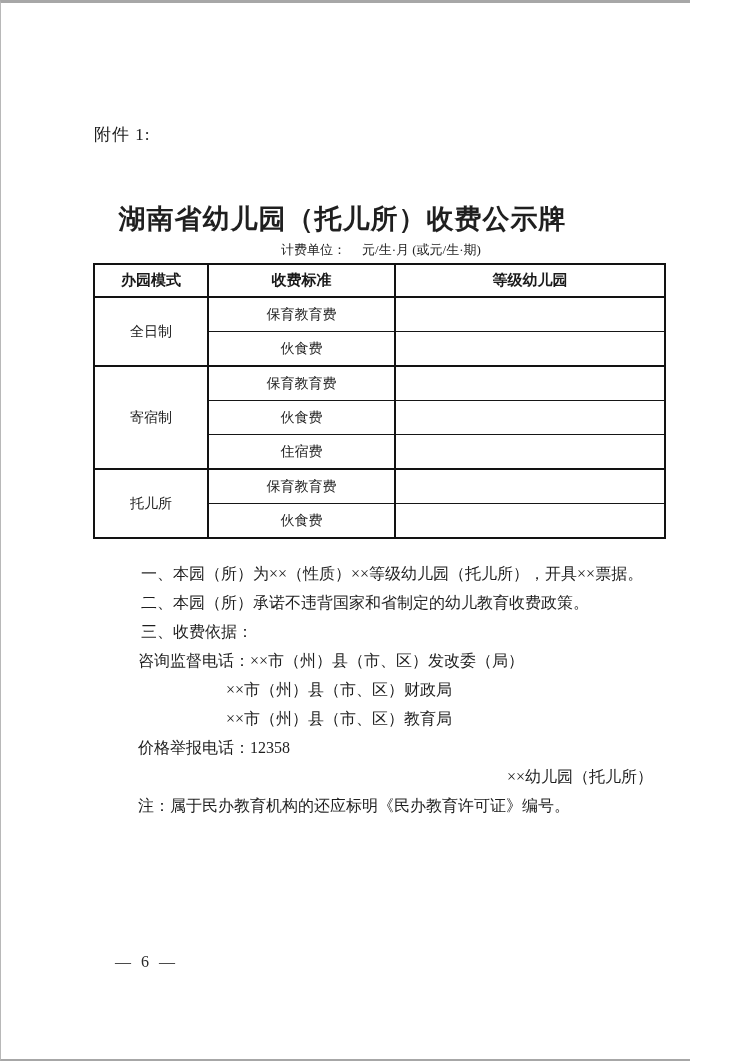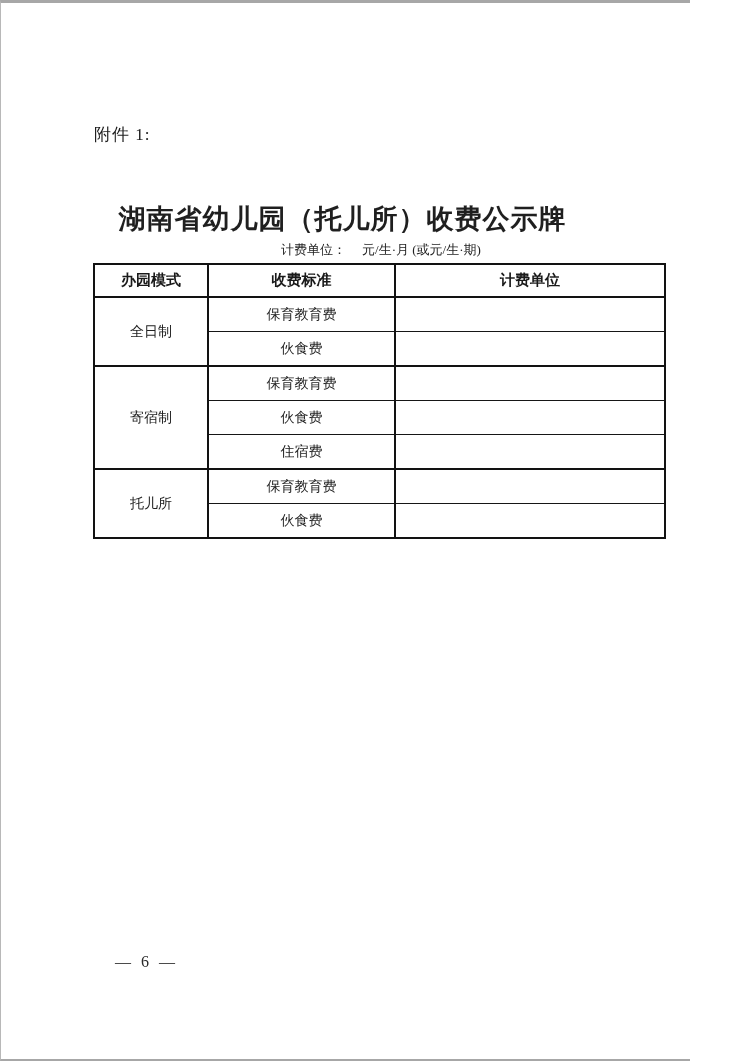--- a/index.html
+++ b/index.html
@@ -126,21 +126,21 @@
   <table class="fee-table">
     <colgroup>
       <col class="col-mode">
       <col class="col-item">
       <col class="col-standard">
     </colgroup>
     <tbody>
       <tr class="head">
         <th>办园模式</th>
         <th>收费标准</th>
-        <th>计费单位</th>
+        <th>等级幼儿园</th>
       </tr>
 
       <tr class="group-start">
         <td rowspan="2">全日制</td>
         <td>保育教育费</td>
         <td></td>
       </tr>
       <tr>
         <td>伙食费</td>
         <td></td>
@@ -165,16 +165,27 @@
         <td>保育教育费</td>
         <td></td>
       </tr>
       <tr>
         <td>伙食费</td>
         <td></td>
       </tr>
     </tbody>
   </table>
 
+  <div class="notes">
+    <p class="n-num">一、本园（所）为××（性质）××等级幼儿园（托儿所），开具××票据。</p>
+    <p class="n-num">二、本园（所）承诺不违背国家和省制定的幼儿教育收费政策。</p>
+    <p class="n-num">三、收费依据：</p>
+    <p class="n-label">咨询监督电话：××市（州）县（市、区）发改委（局）</p>
+    <p class="n-cont">××市（州）县（市、区）财政局</p>
+    <p class="n-cont">××市（州）县（市、区）教育局</p>
+    <p class="n-label">价格举报电话：12358</p>
+    <p class="n-sign">××幼儿园（托儿所）</p>
+    <p class="n-note">注：属于民办教育机构的还应标明《民办教育许可证》编号。</p>
+  </div>
 
   <div class="page-number">— 6 —</div>
 
 </div>
 
 </body></html>

